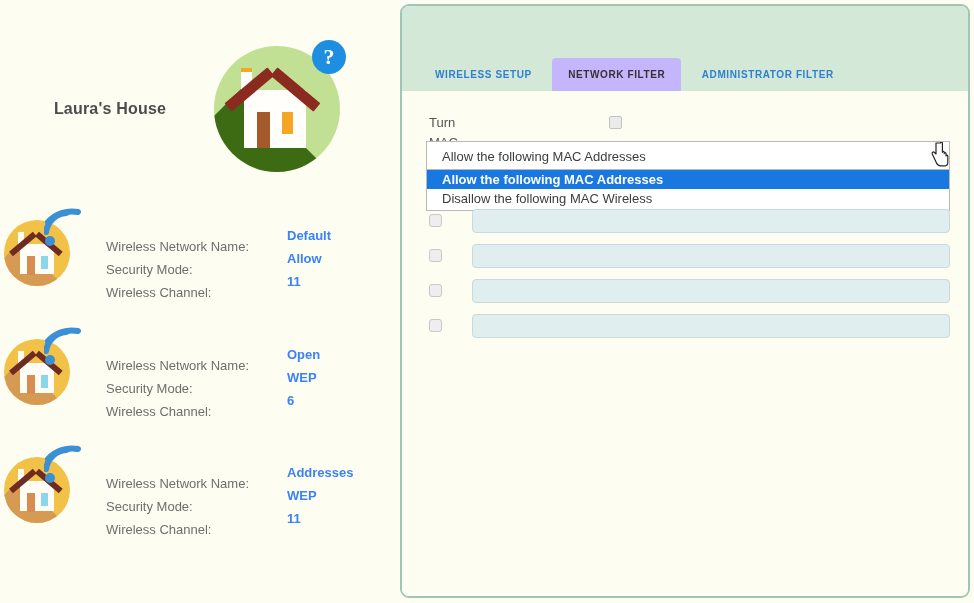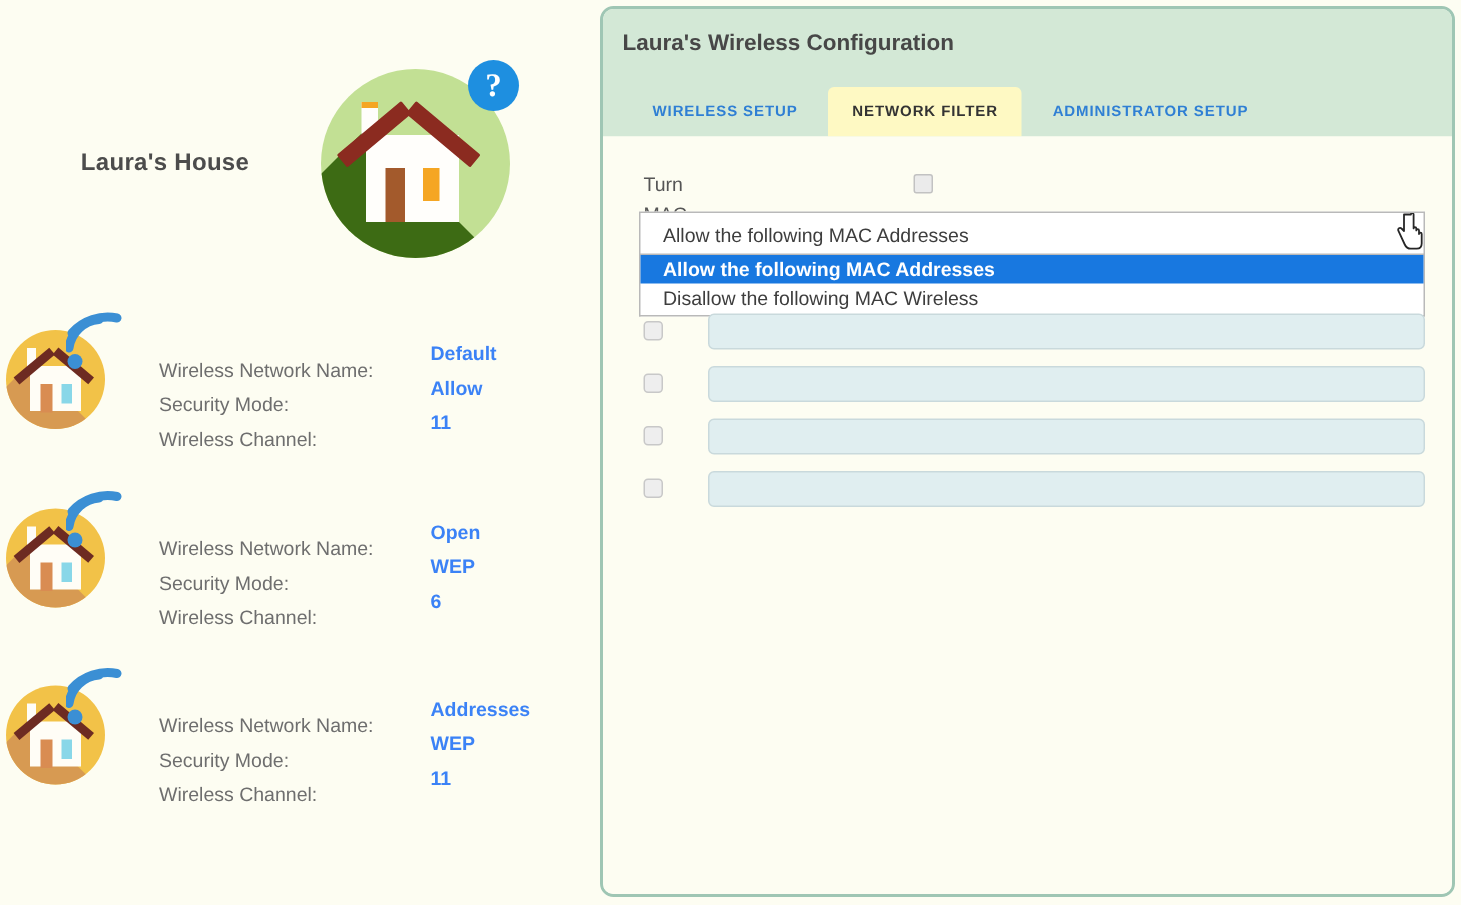--- a/index.html
+++ b/index.html
@@ -264,21 +264,21 @@
     padding: 0 16px;
     font-size: 10px;
     font-weight: bold;
     letter-spacing: 0.6px;
     color: #2f7fd4;
     box-sizing: border-box;
     vertical-align: top;
     text-align: center;
   }
   .tab.active {
-    background: #fef9c3;
+    background: #c4b5fd;
     color: #333333;
     border-radius: 4px 4px 0 0;
   }
 
   #panel-body {
     position: absolute;
     left: 0;
     top: 85px;
     width: 100%;
     bottom: 0;
@@ -506,26 +506,25 @@
         <span class="nl-label">Wireless Channel:</span>
         <span class="nl-value">11</span>
       </div>
     </div>
   </div>
 </div>
 
 <div id="right-panel">
 
   <div id="panel-head">
-    <div id="panel-title">Laura's Wireless Configuration</div>
 
     <div id="tabs">
       <div class="tab">WIRELESS SETUP</div>
       <div class="tab active">NETWORK FILTER</div>
-      <div class="tab">ADMINISTRATOR SETUP</div>
+      <div class="tab">ADMINISTRATOR FILTER</div>
     </div>
   </div>
 
   <div id="panel-body">
 
     <div id="mac-toggle-row">
       <span id="mac-toggle-label">Turn MAC Filtering ON:</span>
       <span id="mac-toggle-box"></span>
     </div>
 

